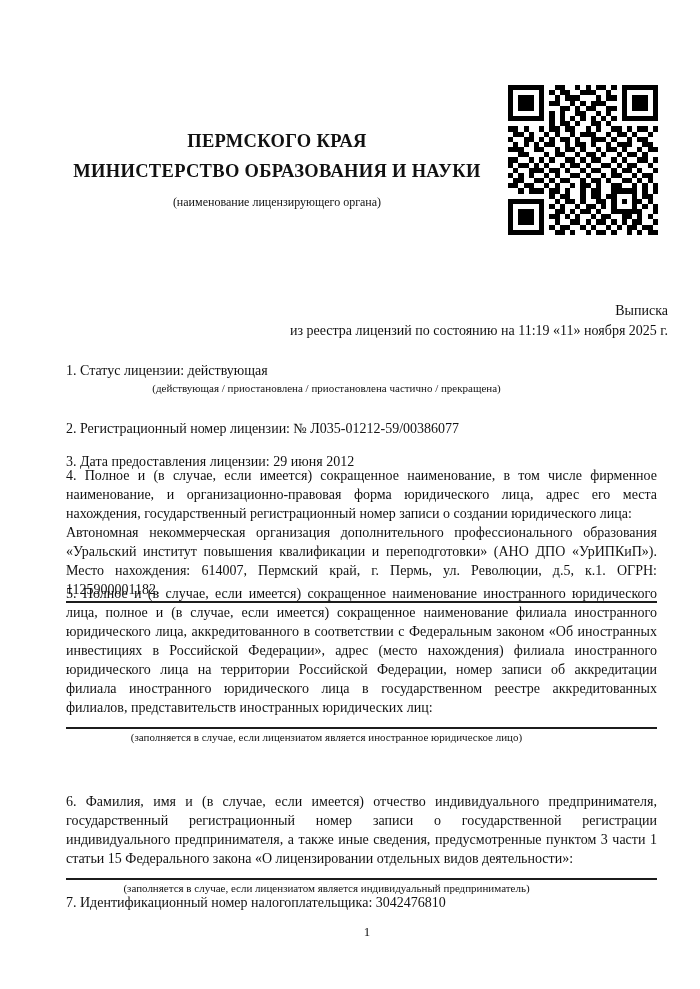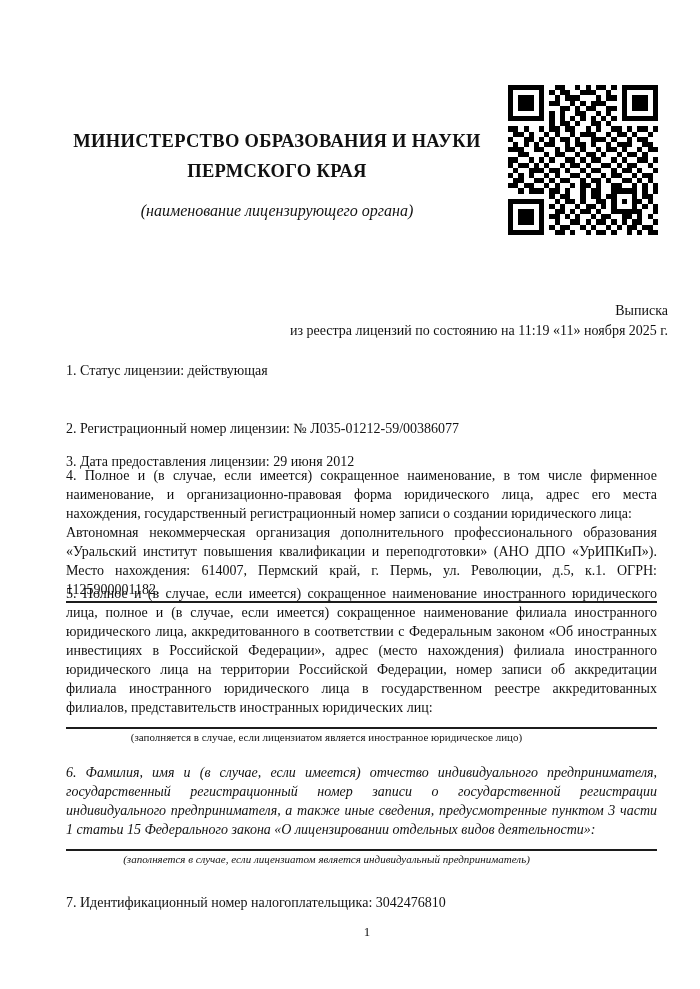--- a/index.html
+++ b/index.html
@@ -15,21 +15,21 @@
   .ministry {
     position: absolute;
     left: 57px; top: 126px; width: 440px;
     text-align: center;
   }
   .ministry .name {
     font-size: 18.5px; font-weight: bold; line-height: 30px;
     letter-spacing: 0.3px;
   }
   .ministry .subcaption {
-    font-size: 16px; line-height: 14px; margin-top: 18px; font-style: italic;
+    font-size: 12px; line-height: 14px; margin-top: 9px;
   }
   .qr {
     position: absolute;
     left: 508px; top: 85px;
     width: 150px; height: 150px;
     display: grid;
     grid-template-columns: repeat(29, 1fr);
     grid-template-rows: repeat(29, 1fr);
   }
   .qr .qm { background: #000000; }
@@ -63,22 +63,22 @@
     text-align: center;
     font-size: 13px;
   }
 </style>
 </head>
 <body>
 
 <div class="page">
 
   <div class="ministry">
+    <div class="name">ПЕРМСКОГО КРАЯ</div>
     <div class="name">МИНИСТЕРСТВО ОБРАЗОВАНИЯ И НАУКИ</div>
-    <div class="name">ПЕРМСКОГО КРАЯ</div>
     <div class="subcaption">(наименование лицензирующего органа)</div>
   </div>
 
   <div class="qr">
       <div class="qm"></div>
       <div class="qm"></div>
       <div class="qm"></div>
       <div class="qm"></div>
       <div class="qm"></div>
       <div class="qm"></div>
@@ -919,20 +919,21 @@
       <div class="qm"></div>
     </div>
 
   <div class="doc-title">
     <div>Выписка</div>
     <div>из реестра лицензий по состоянию на 11:19 «11» ноября 2025 г.</div>
   </div>
 
   <div class="block" style="top:361px;">
     <div>1. Статус лицензии: действующая</div>
+    <div class="fill-caption">(действующая / приостановлена / приостановлена частично / прекращена)</div>
   </div>
 
   <div class="block" style="top:419px;">
     <div>2. Регистрационный номер лицензии: № Л035-01212-59/00386077</div>
   </div>
 
   <div class="block" style="top:452px;">
     <div>3. Дата предоставления лицензии: 29 июня 2012</div>
   </div>
 
@@ -941,21 +942,21 @@
     <div class="para">Автономная некоммерческая организация дополнительного профессионального образования «Уральский институт повышения квалификации и переподготовки» (АНО ДПО «УрИПКиП»). Место нахождения: 614007, Пермский край, г. Пермь, ул. Революции, д.5, к.1. ОГРН: 1125900001182.</div>
     <div class="rule tight"></div>
   </div>
 
   <div class="block" style="top:584px;">
     <div class="para">5. Полное и (в случае, если имеется) сокращенное наименование иностранного юридического лица, полное и (в случае, если имеется) сокращенное наименование филиала иностранного юридического лица, аккредитованного в соответствии с Федеральным законом «Об иностранных инвестициях в Российской Федерации», адрес (место нахождения) филиала иностранного юридического лица на территории Российской Федерации, номер записи об аккредитации филиала иностранного юридического лица в государственном реестре аккредитованных филиалов, представительств иностранных юридических лиц:</div>
     <div class="rule spaced"></div>
     <div class="fill-caption">(заполняется в случае, если лицензиатом является иностранное юридическое лицо)</div>
   </div>
 
-  <div class="block" style="top:763px;font-style:italic;">
+  <div class="block" style="top:792px;">
     <div class="para">6. Фамилия, имя и (в случае, если имеется) отчество индивидуального предпринимателя, государственный регистрационный номер записи о государственной регистрации индивидуального предпринимателя, а также иные сведения, предусмотренные пунктом 3 части 1 статьи 15 Федерального закона «О лицензировании отдельных видов деятельности»:</div>
     <div class="rule spaced"></div>
     <div class="fill-caption">(заполняется в случае, если лицензиатом является индивидуальный предприниматель)</div>
   </div>
 
   <div class="block" style="top:893px;">
     <div>7. Идентификационный номер налогоплательщика: 3042476810</div>
   </div>
 
   <div class="page-number">1</div>

